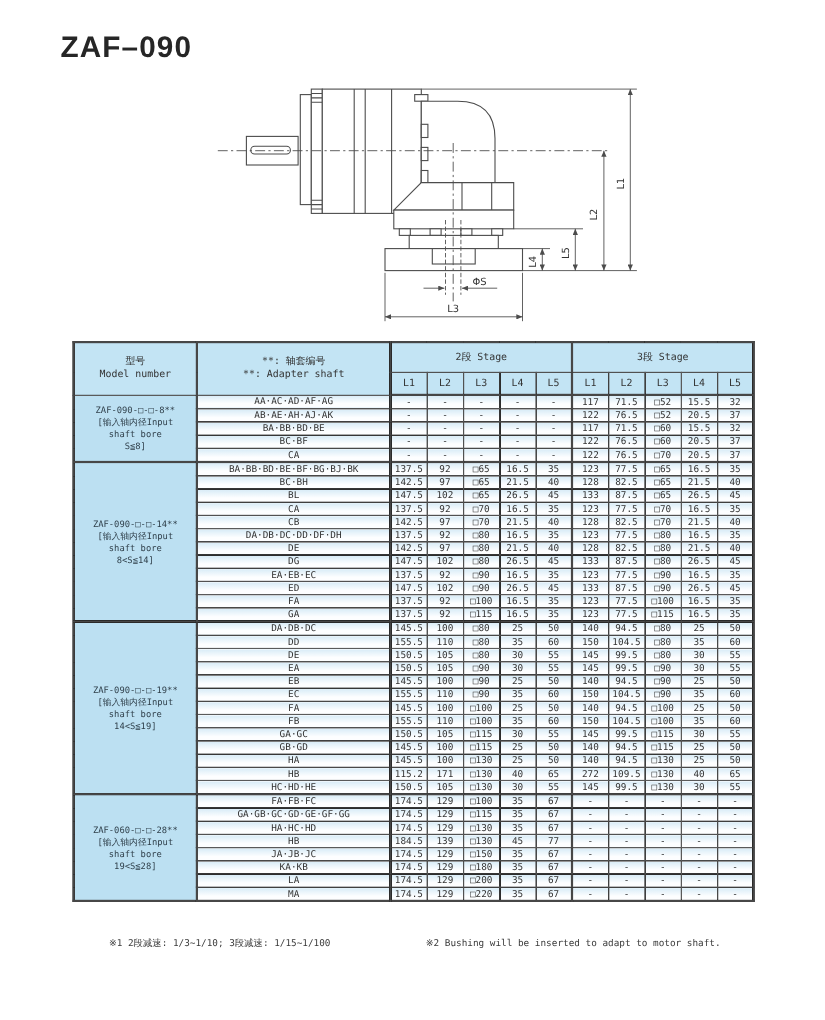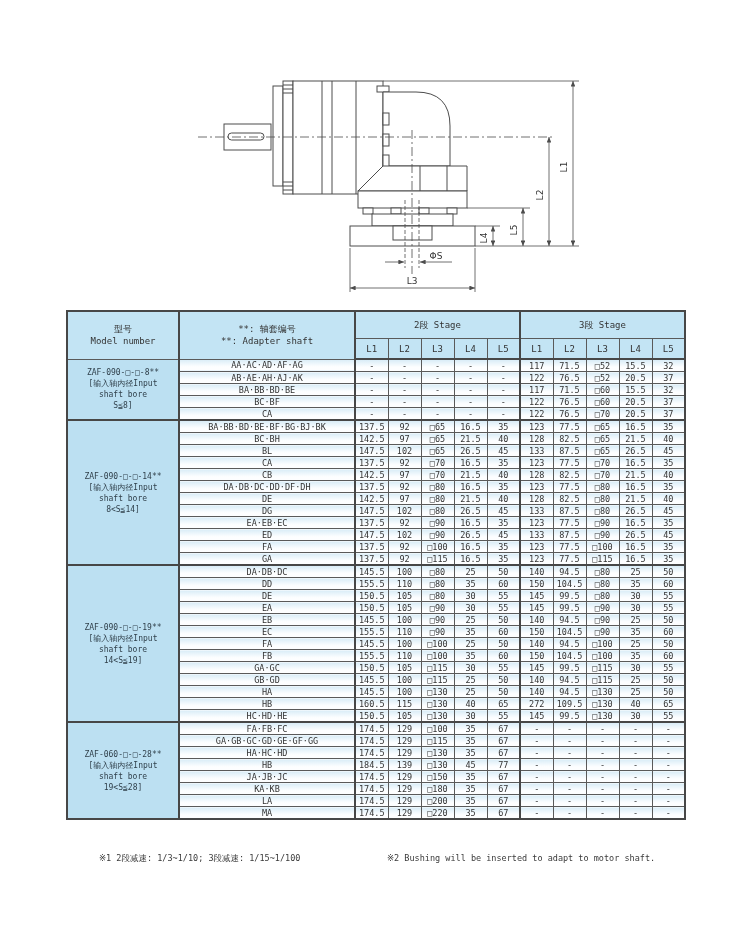--- a/index.html
+++ b/index.html
@@ -29,20 +29,21 @@
   .fn-col.zh{width:288px;}
   .fn-col.en{flex:1;}
   
   svg text{font-family:"DejaVu Sans",sans-serif;font-size:9px;fill:#333;stroke:none;}
 </style>
 </head>
 <body>
 
 <div class="page">
 
+  <h1 class="title">ZAF–090</h1>
 
   <div class="drawing">
     <svg width="412" height="234" viewBox="0 0 412 234">
       <defs>
         <marker id="ar" markerWidth="8" markerHeight="6" refX="7" refY="3" orient="auto-start-reverse">
           <path d="M0,0 L7,3 L0,6 Z" fill="#4c4c4c"></path>
         </marker>
       </defs>
 
       <g stroke="#4c4c4c" stroke-width="1" fill="#ffffff">
@@ -521,22 +522,22 @@
           <td class="val">25</td>
           <td class="val thick-r">50</td>
           <td class="val">140</td>
           <td class="val">94.5</td>
           <td class="val">□130</td>
           <td class="val">25</td>
           <td class="val">50</td>
         </tr>
         <tr>
           <td class="code thick-r">HB</td>
-          <td class="val">160.5</td>
-          <td class="val">115</td>
+          <td class="val">115.2</td>
+          <td class="val">171</td>
           <td class="val">□130</td>
           <td class="val">40</td>
           <td class="val thick-r">65</td>
           <td class="val">272</td>
           <td class="val">109.5</td>
           <td class="val">□130</td>
           <td class="val">40</td>
           <td class="val">65</td>
         </tr>
         <tr>

